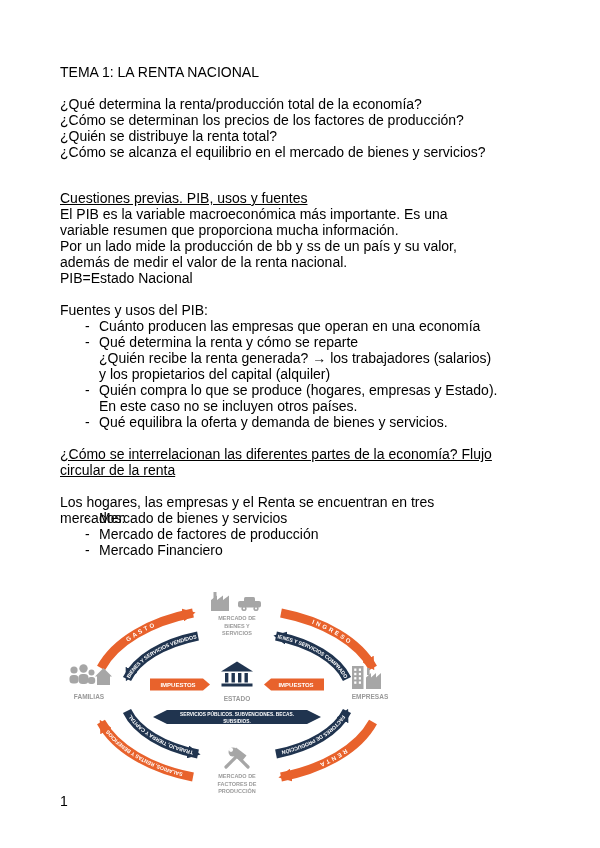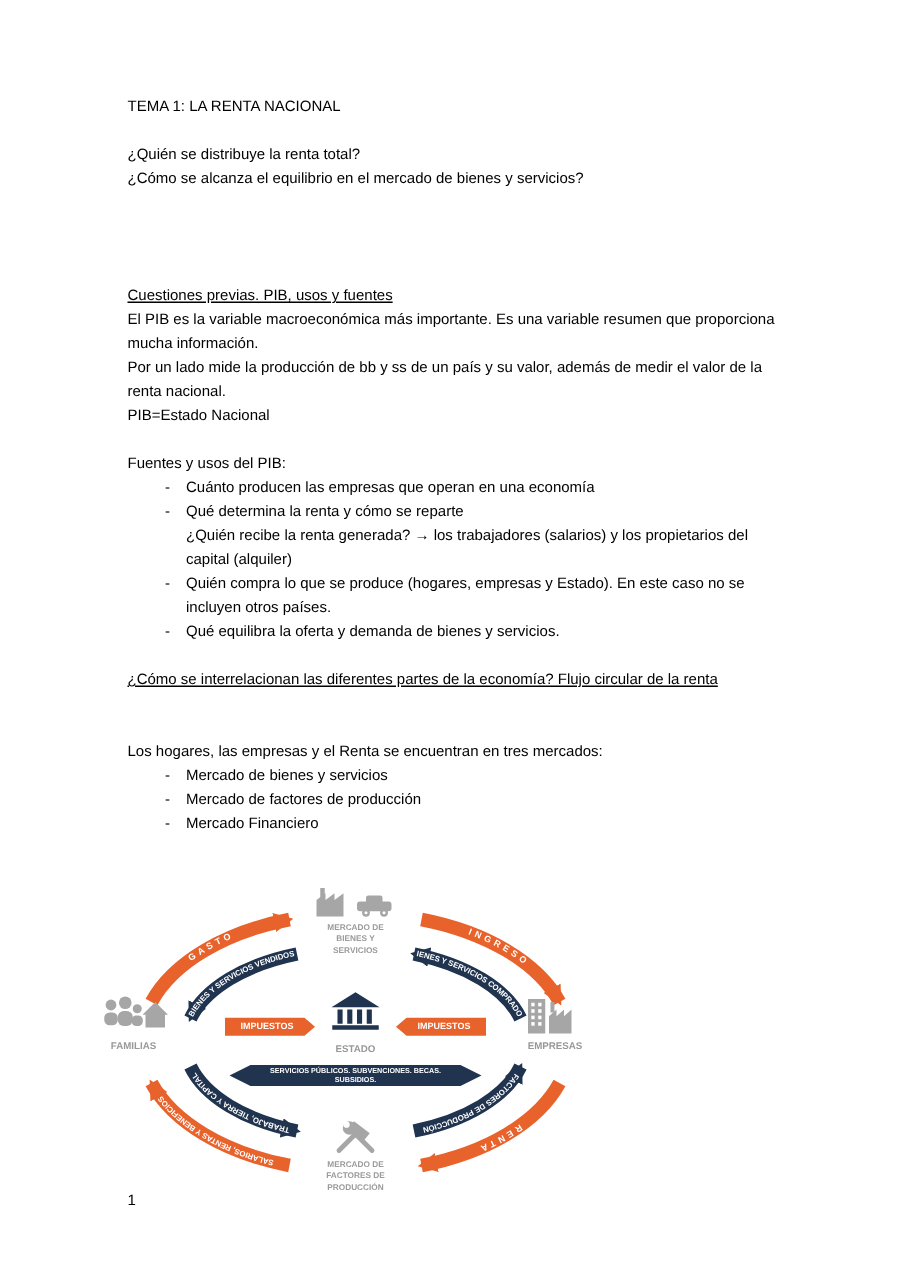--- a/index.html
+++ b/index.html
@@ -1,19 +1,19 @@
 <!DOCTYPE html>
 <html><head>
 <meta charset="utf-8">
 <style>
   *{margin:0;padding:0;box-sizing:border-box}
   html,body{background:#ffffff}
   body{width:600px;height:848px;font-family:"Liberation Sans",sans-serif;color:#000}
   .page{position:relative;width:600px;height:848px;background:#fff;overflow:hidden}
-  .tb{position:absolute;left:85px;width:440px;font-size:10px;line-height:16px}
+  .tb{position:absolute;left:60px;width:440px;font-size:14px;line-height:16px}
   .u{text-decoration:underline}
   .b{font-weight:normal}
   .list{padding-left:25px}
   .list .item{display:flex}
   .list .marker{flex:0 0 14px}
   .list .txt{flex:1}
   .diagram{position:absolute;left:0;top:583px}
   .arcO{fill:none;stroke:#E8622C;stroke-width:9}
   .arcN{fill:none;stroke:#20344F;stroke-width:9}
   .arcTxt{fill:#fff;font-weight:bold;font-size:6px;text-anchor:middle;dominant-baseline:central;font-family:"Liberation Sans",sans-serif}
@@ -26,20 +26,22 @@
   .barTxt2{fill:#fff;font-weight:bold;font-size:4.8px;text-anchor:middle;dominant-baseline:central;font-family:"Liberation Sans",sans-serif}
 </style>
 </head>
 <body>
 
 <div class="page">
 
   <div class="tb" style="top:64px">TEMA 1: LA RENTA NACIONAL</div>
 
   <div class="tb" style="top:96px">
+    <div>¿Qué determina la renta/producción total de la economía?</div>
+    <div>¿Cómo se determinan los precios de los factores de producción?</div>
     <div>¿Quién se distribuye la renta total?</div>
     <div>¿Cómo se alcanza el equilibrio en el mercado de bienes y servicios?</div>
   </div>
 
   <div class="tb u" style="top:190px">Cuestiones previas. PIB, usos y fuentes</div>
 
   <div class="tb" style="top:206px"><span>El </span><span class="b">PIB</span><span> es la variable macroeconómica más importante. Es una variable resumen que proporciona mucha información.</span></div>
 
   <div class="tb" style="top:238px">Por un lado mide la producción de bb y ss de un país y su valor, además de medir el valor de la renta nacional.</div>
 

